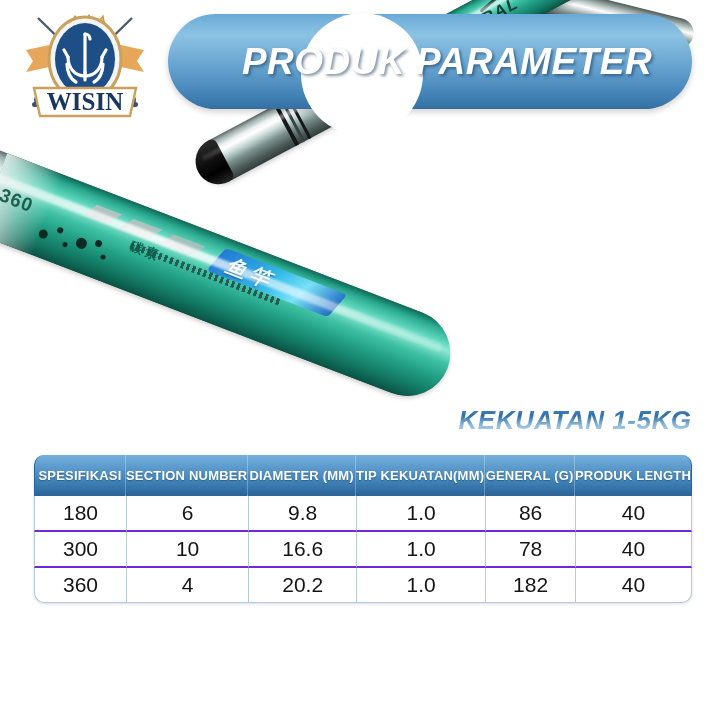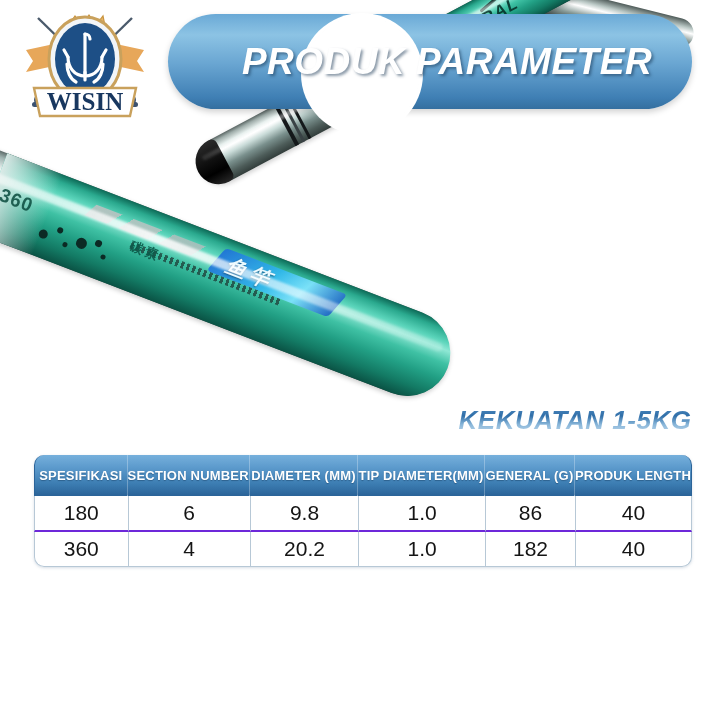--- a/index.html
+++ b/index.html
@@ -275,35 +275,43 @@
   </div>
 
   <div class="strength">KEKUATAN 1-5KG</div>
 
   <table class="spec-table">
     <thead>
       <tr>
         <th class="c0">SPESIFIKASI</th>
         <th class="c1">SECTION NUMBER</th>
         <th class="c2">DIAMETER (MM)</th>
-        <th class="c3">TIP DIAMETER(MM)</th>
+        <th class="c3">TIP KEKUATAN(MM)</th>
         <th class="c4">GENERAL (G)</th>
         <th class="c5">PRODUK LENGTH</th>
       </tr>
     </thead>
     <tbody>
       <tr>
         <td>180</td>
         <td>6</td>
         <td>9.8</td>
         <td>1.0</td>
         <td>86</td>
         <td>40</td>
       </tr>
       <tr>
+        <td>300</td>
+        <td>10</td>
+        <td>16.6</td>
+        <td>1.0</td>
+        <td>78</td>
+        <td>40</td>
+      </tr>
+      <tr>
         <td>360</td>
         <td>4</td>
         <td>20.2</td>
         <td>1.0</td>
         <td>182</td>
         <td>40</td>
       </tr>
     </tbody>
   </table>
 

